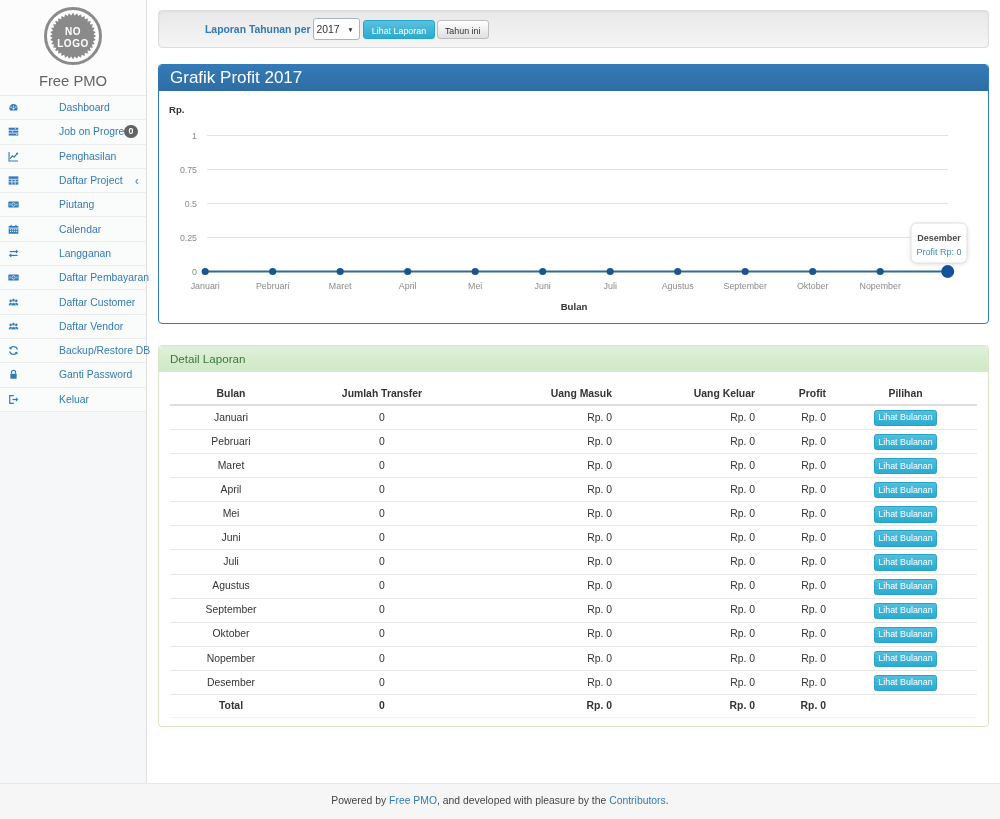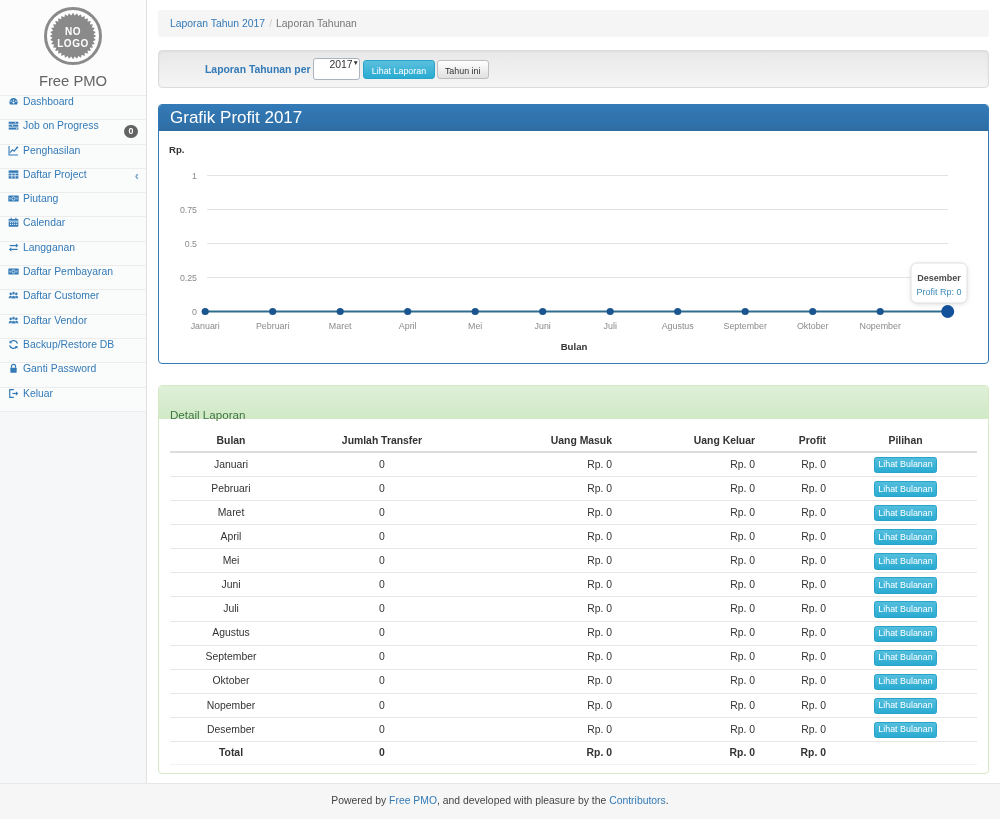--- a/index.html
+++ b/index.html
@@ -15,21 +15,21 @@
 
 #sidebar {
   position:absolute; left:0; top:0; width:147px; height:783px;
   background:#f6f7f8; border-right:1px solid #e0e0e0;
 }
 #logo-area { background:#fcfcfd; height:95px; text-align:center; }
 #brand { color:#646464; font-size:14.8px; margin-top:4px; line-height:15px; }
 #menu { list-style:none; margin:0; padding:0; border-top:1px solid #ececec; }
 #menu li {
   height:24.3px; border-bottom:1px solid #ececec; background:#fafbfb;
-  display:flex; padding:0 6px 0 8px; position:relative;
+  display:flex; align-items:center; padding:0 6px 0 8px; position:relative;gap:36px;
 }
 #menu li a { font-size:10.4px; white-space:nowrap; }
 #menu .mi { width:11px; height:11px; margin-right:4px; flex:0 0 11px; display:block; }
 .badge0 {
   position:absolute; right:8px; top:4.5px; background:#636363; color:#fff;
   font-size:8.9px; font-weight:bold; border-radius:7px; padding:2px 4.5px; line-height:9px;
 }
 .chev { position:absolute; right:7px; color:#74a0c8; font-size:12.5px; font-weight:bold; }
 
 
@@ -43,22 +43,22 @@
 
 .well {
   height:38px; border:1px solid #dcdcdc; border-radius:4px;
   background:linear-gradient(to bottom,#e8e8e8 0%,#f5f5f5 100%);
   margin-bottom:16px; display:flex; align-items:center; padding:0 7px;
   box-shadow:inset 0 1px 3px rgba(0,0,0,.05);
 }
 .well label { color:#337ab7; font-weight:bold; font-size:10.4px; margin-right:3px;padding-left:39px; }
 .sel {
   width:46.3px; height:22.2px; background:#fff; border:1px solid #a9b4be; border-radius:3px;
-  display:inline-flex; align-items:flex-start; justify-content:space-between;
-  padding:0 5px 0 15px; font-size:10.4px; color:#333; margin-right:3.7px;
+  display:inline-flex; align-items:center; justify-content:space-between;
+  padding:0 5px 0 2px; font-size:10.4px; color:#333; margin-right:3.7px;
 }
 .sel .car { font-size:6.5px; color:#333; }
 .btn {
   display:inline-block; height:19px; line-height:20.8px; padding:0 7.4px;
   border-radius:3px; font-size:8.9px; text-align:left;
 }
 .btn-info {
   background:linear-gradient(to bottom,#5bc0de 0%,#2aabd2 100%);
   border:1px solid #28a4c9; color:#fff; margin-right:2px;
 }
@@ -70,21 +70,21 @@
 .panel { border-radius:4px; margin-bottom:21px; background:#fff; }
 .panel-primary { border:1px solid #337ab7; }
 .panel-primary .panel-heading {
   background:linear-gradient(to bottom,#337ab7 0%,#2e6da4 100%);
   color:#fff; height:26px; line-height:26px; padding:0 11px;
   border-radius:3px 3px 0 0; font-size:17px;
 }
 .panel-success { border:1px solid #d6e9c6; }
 .panel-success .panel-heading {
   background:linear-gradient(to bottom,#dff0d8 0%,#d0e9c6 100%);
-  color:#3c763d; height:26px; line-height:26px; padding:16px 11px;
+  color:#3c763d; height:26px; line-height:26px; padding:0 11px;
   border-bottom:1px solid #d6e9c6; border-radius:3px 3px 0 0; font-size:11.6px;
 }
 #chart-body { height:232px; position:relative; }
 
 
 #tbl-body { padding:11px 11px 8px; }
 table.rep { border-collapse:collapse; width:100%; table-layout:fixed; }
 table.rep th {
   font-size:10.4px; line-height:14.9px; padding:4px 8px 2px; border-bottom:2px solid #ddd;
   color:#333;
@@ -257,21 +257,20 @@
           <path fill="none" stroke="#337ab7" stroke-width="1.7" d="M8.5 2.3H2.5v11.4h6"></path>
           <path stroke="#337ab7" stroke-width="1.8" d="M6.5 8h6"></path>
           <path fill="#337ab7" d="M11.5 4.8 15 8l-3.5 3.2z"></path>
         </svg>
         <a>Keluar</a>
       </li>
   </ul>
 </div>
 
 <div id="content">
-  <div class="breadcrumb"><a>Laporan Tahun 2017</a><span class="sep">/</span>Laporan Tahunan</div>
 
   <div class="well">
     <label>Laporan Tahunan per</label>
     <span class="sel">2017 <span class="car">▼</span></span>
     <span class="btn btn-info">Lihat Laporan</span>
     <span class="btn btn-default">Tahun ini</span>
   </div>
 
   <div class="panel panel-primary">
     <div class="panel-heading">Grafik Profit 2017</div>

